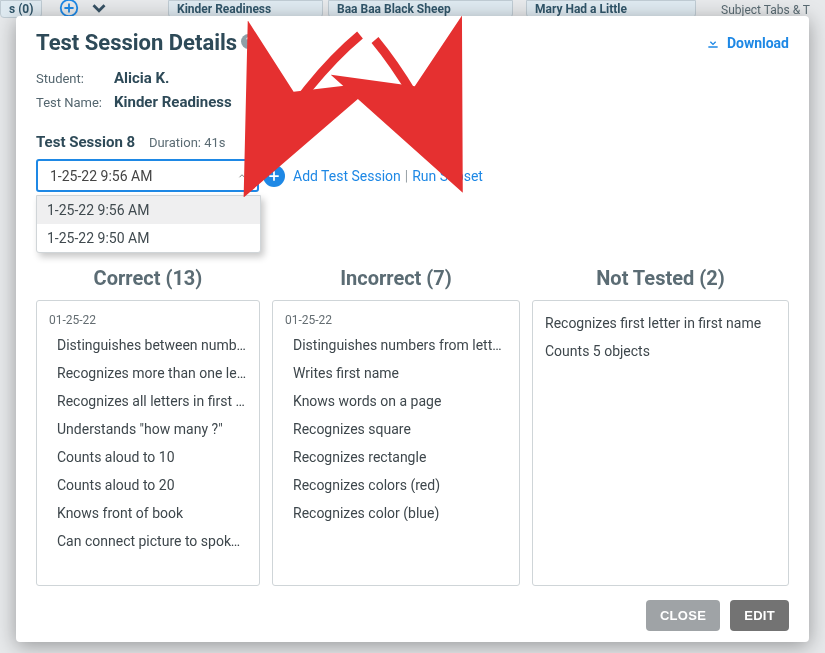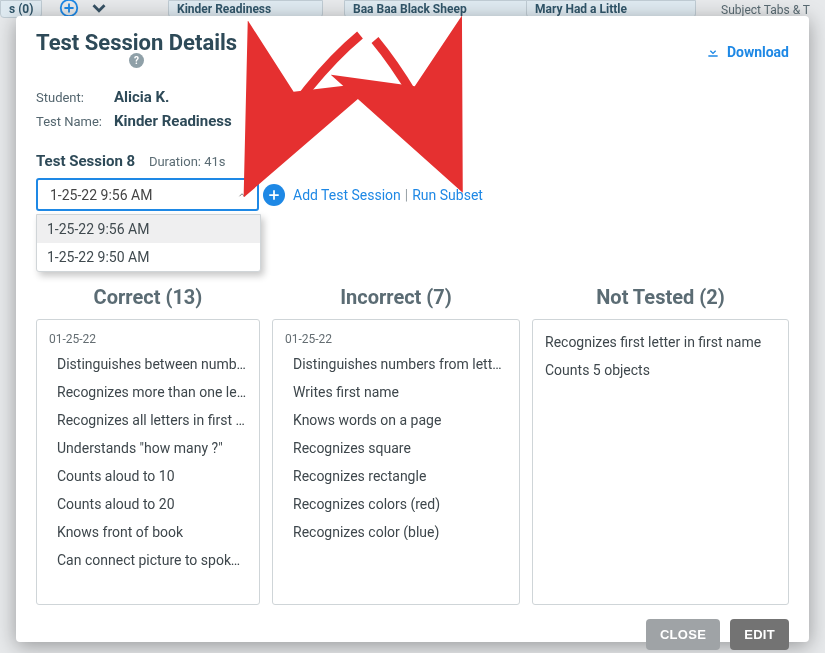--- a/index.html
+++ b/index.html
@@ -38,21 +38,21 @@
   .modal {
     position: absolute;
     left: 16px; top: 16px;
     width: 793px; height: 626px;
     background: #fff;
     border-radius: 4px;
     box-shadow: 0 4px 20px rgba(0,0,0,.35);
     padding: 14px 20px 16px 20px;
   }
   .mhdr { display:flex; align-items:center; justify-content:space-between; }
-  .mtitle { font-size: 22px; color:#2e4a58; font-weight:700; display:flex; align-items:center; gap:4px;flex-direction:column;}
+  .mtitle { font-size: 22px; color:#2e4a58; font-weight:700; display:flex; align-items:flex-end; gap:4px;}
   .help-icon { width:15px;height:15px;border-radius:50%;background:#8fa0a8;color:#fff;font-size:10px;display:flex;align-items:center;justify-content:center;font-weight:700; position:relative; top:-6px;}
   .download { color:#1e88e5; font-weight:700; font-size:14px; display:flex; align-items:center; gap:6px; cursor:pointer;}
   .dl-icon svg{width:16px;height:16px;display:block;}
   .meta { margin-top:14px; font-size:13px;}
   .meta-row{display:flex; align-items:center; margin-bottom:6px;}
   .meta-label{width:78px; color:#54666f;}
   .meta-val{font-size:15px;font-weight:700;color:#2e4a58;}
   .session-hdr{margin-top:22px; font-size:15px; font-weight:700; color:#2e4a58;}
   .session-hdr .dur{font-weight:400; font-size:13px; color:#5b6c74; margin-left:10px;}
   .session-row{display:flex; align-items:center; gap:4px; margin-top:8px; position:relative;}
@@ -103,21 +103,21 @@
         <circle cx="12" cy="12" r="9" fill="none" stroke="#1e88e5" stroke-width="2"></circle>
         <path d="M12 7v10M7 12h10" stroke="#1e88e5" stroke-width="2"></path>
       </svg>
   </span>
   <span class="bd-chevron" style="left:88px;">
     <svg viewBox="0 0 24 24">
         <path d="M6 9l6 6 6-6" fill="none" stroke="#365164" stroke-width="3"></path>
       </svg>
   </span>
   <div class="bd-tab" style="left:168px; width:155px;">Kinder Readiness</div>
-  <div class="bd-tab" style="left:344px; width:185px;">Baa Baa Black Sheep</div>
+  <div class="bd-tab" style="left:328px; width:185px;">Baa Baa Black Sheep</div>
   <div class="bd-tab" style="left:526px; width:170px;">Mary Had a Little</div>
   <div style="position:absolute; right:11px; top:0; font-size:12px; color:#5a6b73; padding:3px 4px;">Subject Tabs &amp; T</div>
 </div>
 
 <div class="modal">
   <div class="mhdr">
     <div class="mtitle">
       <span>Test Session Details</span>
       <span class="help-icon">?</span>
     </div>

